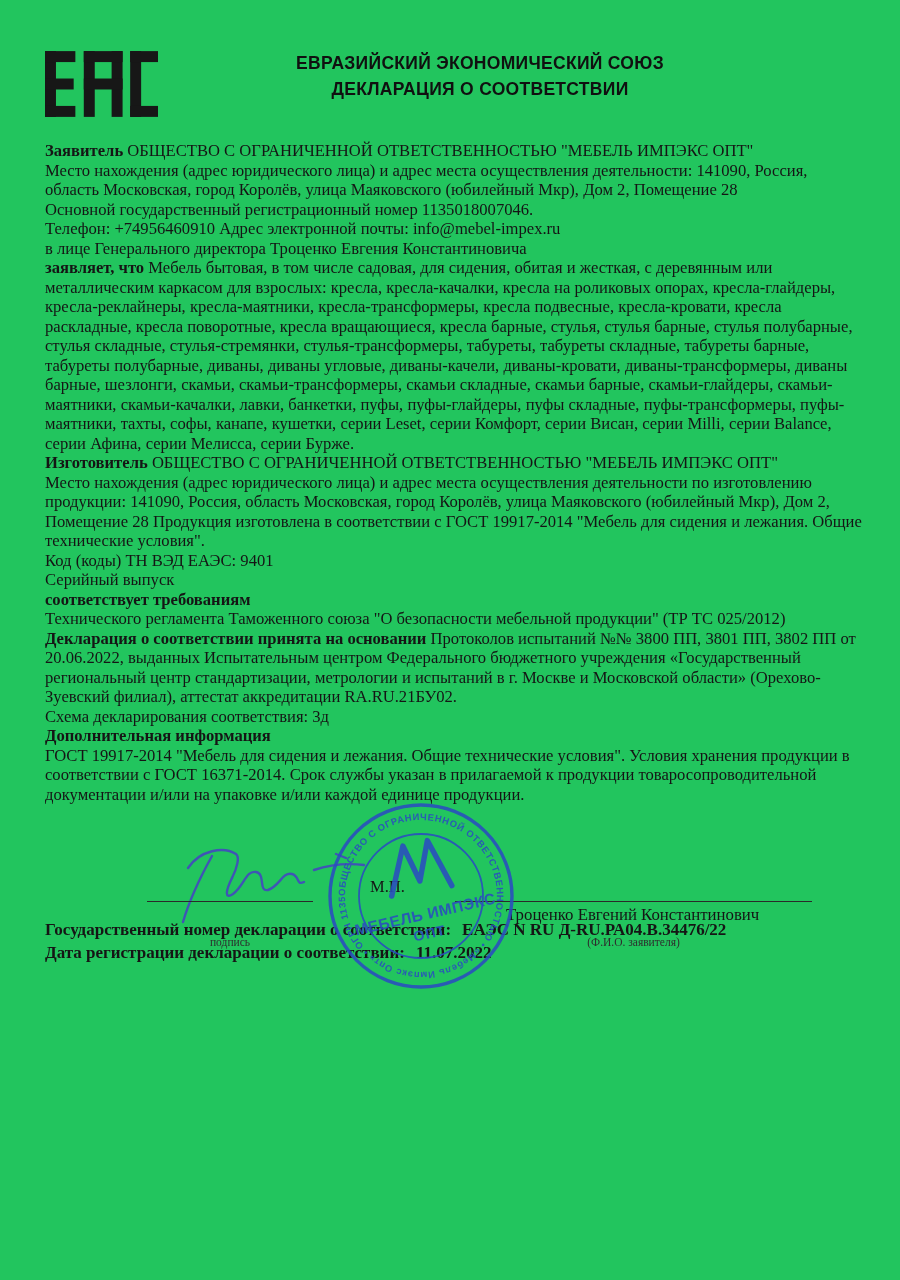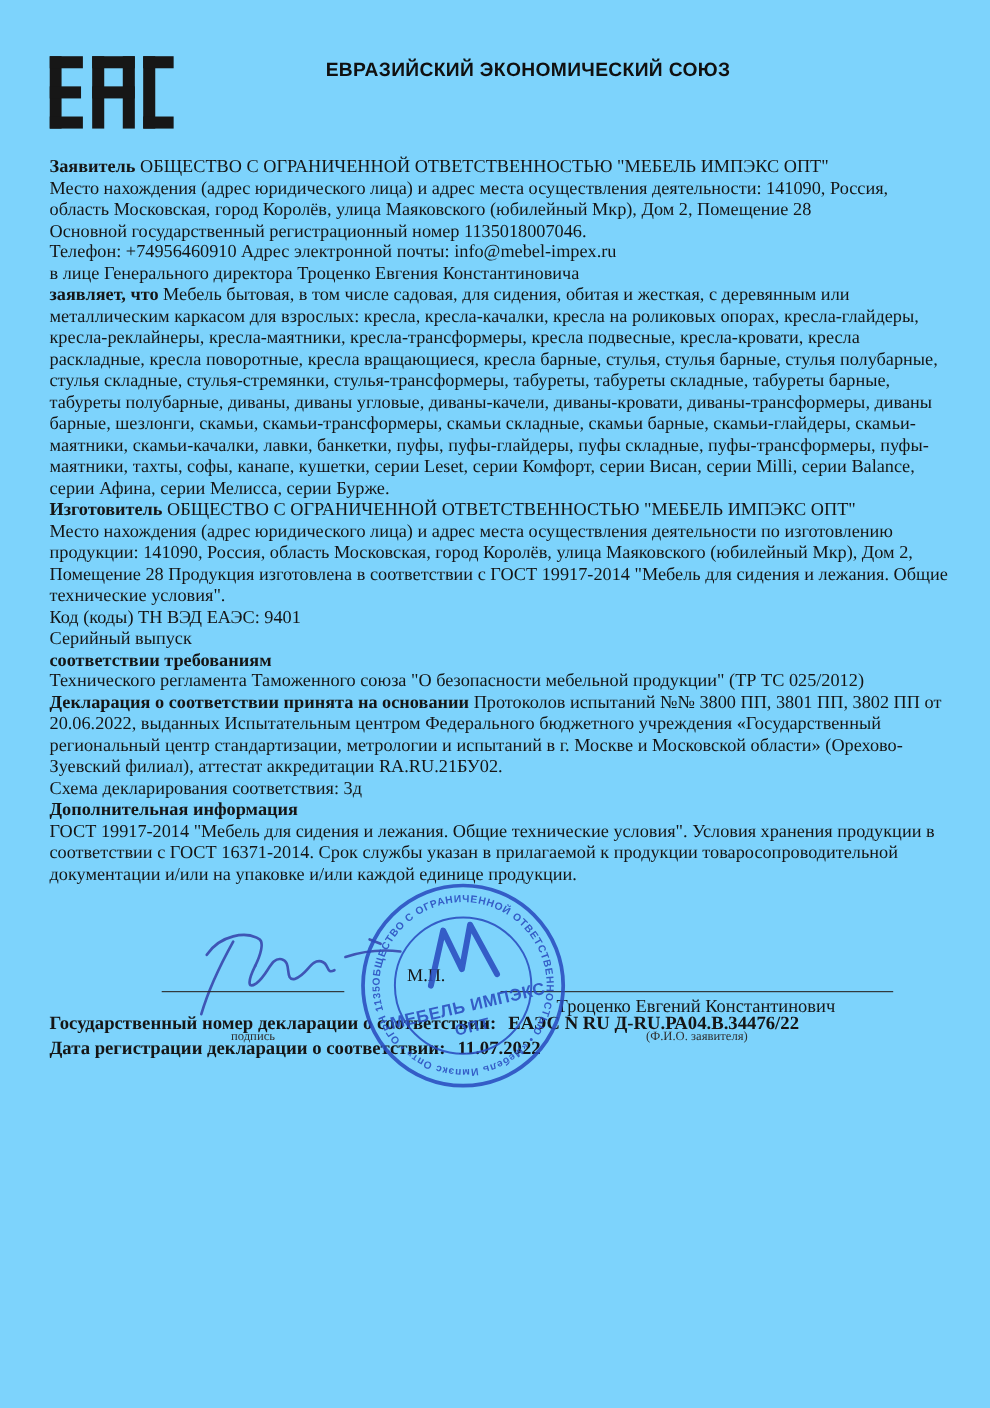--- a/index.html
+++ b/index.html
@@ -1,19 +1,19 @@
 <!DOCTYPE html>
 <html><head>
 <meta charset="utf-8">
 <style>
   html,body{margin:0;padding:0;background:#e8e8e8;}
   .page{
     position:relative;
     width:900px;height:1280px;
-    background:#7dd3fc;
+    background:#22c55e;
     overflow:hidden;
     font-family:"Liberation Serif", serif;
     color:#151515;
     box-shadow:0 0 4px rgba(0,0,0,.25);
   }
   
   .eac-logo{position:absolute;left:45px;top:44px;width:113px;height:80px;}
   .header-title{
     position:absolute;left:130px;top:50px;width:700px;
     text-align:center;
@@ -66,34 +66,35 @@
       <rect x="46" y="32.5" width="46" height="13"></rect>
 
       <rect x="101" y="0" width="13" height="78"></rect>
       <rect x="101" y="0" width="33" height="13"></rect>
       <rect x="101" y="65" width="33" height="13"></rect>
     </g>
   </svg>
 
   <div class="header-title">
     <div>ЕВРАЗИЙСКИЙ ЭКОНОМИЧЕСКИЙ СОЮЗ</div>
+    <div>ДЕКЛАРАЦИЯ О СООТВЕТСТВИИ</div>
   </div>
 
   <div class="body-text">
       <p class="doc-p"><span class="b">Заявитель </span><span>ОБЩЕСТВО С ОГРАНИЧЕННОЙ ОТВЕТСТВЕННОСТЬЮ "МЕБЕЛЬ ИМПЭКС ОПТ"</span></p>
       <p class="doc-p"><span>Место нахождения (адрес юридического лица) и адрес места осуществления деятельности: 141090, Россия, область Московская, город Королёв, улица Маяковского (юбилейный Мкр), Дом 2, Помещение 28</span></p>
       <p class="doc-p"><span>Основной государственный регистрационный номер 1135018007046.</span></p>
       <p class="doc-p"><span>Телефон: +74956460910 Адрес электронной почты: info@mebel-impex.ru</span></p>
       <p class="doc-p"><span>в лице Генерального директора Троценко Евгения Константиновича</span></p>
       <p class="doc-p"><span class="b">заявляет, что </span><span>Мебель бытовая, в том числе садовая, для сидения, обитая и жесткая, с деревянным или металлическим каркасом для взрослых: кресла, кресла-качалки, кресла на роликовых опорах, кресла-глайдеры, кресла-реклайнеры, кресла-маятники, кресла-трансформеры, кресла подвесные, кресла-кровати, кресла раскладные, кресла поворотные, кресла вращающиеся, кресла барные, стулья, стулья барные, стулья полубарные, стулья складные, стулья-стремянки, стулья-трансформеры, табуреты, табуреты складные, табуреты барные, табуреты полубарные, диваны, диваны угловые, диваны-качели, диваны-кровати, диваны-трансформеры, диваны барные, шезлонги, скамьи, скамьи-трансформеры, скамьи складные, скамьи барные, скамьи-глайдеры, скамьи-маятники, скамьи-качалки, лавки, банкетки, пуфы, пуфы-глайдеры, пуфы складные, пуфы-трансформеры, пуфы-маятники, тахты, софы, канапе, кушетки, серии Leset, серии Комфорт, серии Висан, серии Milli, серии Balance, серии Афина, серии Мелисса, серии Бурже.</span></p>
       <p class="doc-p"><span class="b">Изготовитель </span><span>ОБЩЕСТВО С ОГРАНИЧЕННОЙ ОТВЕТСТВЕННОСТЬЮ "МЕБЕЛЬ ИМПЭКС ОПТ"</span></p>
       <p class="doc-p"><span>Место нахождения (адрес юридического лица) и адрес места осуществления деятельности по изготовлению продукции: 141090, Россия, область Московская, город Королёв, улица Маяковского (юбилейный Мкр), Дом 2, Помещение 28 Продукция изготовлена в соответствии с ГОСТ 19917-2014 "Мебель для сидения и лежания. Общие технические условия".</span></p>
       <p class="doc-p"><span>Код (коды) ТН ВЭД ЕАЭС: 9401</span></p>
       <p class="doc-p"><span>Серийный выпуск</span></p>
-      <p class="doc-p"><span class="b">соответствии требованиям</span></p>
+      <p class="doc-p"><span class="b">соответствует требованиям</span></p>
       <p class="doc-p"><span>Технического регламента Таможенного союза "О безопасности мебельной продукции" (ТР ТС 025/2012)</span></p>
       <p class="doc-p"><span class="b">Декларация о соответствии принята на основании </span><span>Протоколов испытаний №№ 3800 ПП, 3801 ПП, 3802 ПП от 20.06.2022, выданных Испытательным центром Федерального бюджетного учреждения «Государственный региональный центр стандартизации, метрологии и испытаний в г. Москве и Московской области» (Орехово-Зуевский филиал), аттестат аккредитации RA.RU.21БУ02.</span></p>
       <p class="doc-p"><span>Схема декларирования соответствия: 3д</span></p>
       <p class="doc-p"><span class="b">Дополнительная информация</span></p>
       <p class="doc-p"><span>ГОСТ 19917-2014 "Мебель для сидения и лежания. Общие технические условия". Условия хранения продукции в соответствии с ГОСТ 16371-2014. Срок службы указан в прилагаемой к продукции товаросопроводительной документации и/или на упаковке и/или каждой единице продукции.</span></p>
     </div>
 
   <svg class="signature-svg" viewBox="0 0 270 92" aria-hidden="true">
     <g fill="none" stroke="#3f55b5" stroke-width="2.4" stroke-linecap="round">
       <path d="M 72,14 C 62,32 50,56 43,80"></path>

